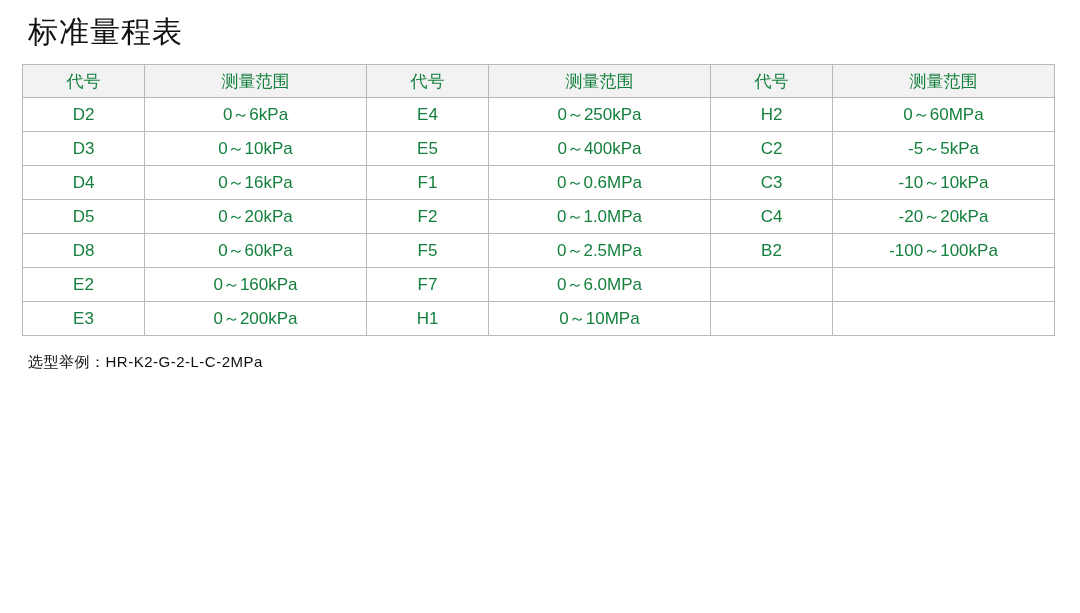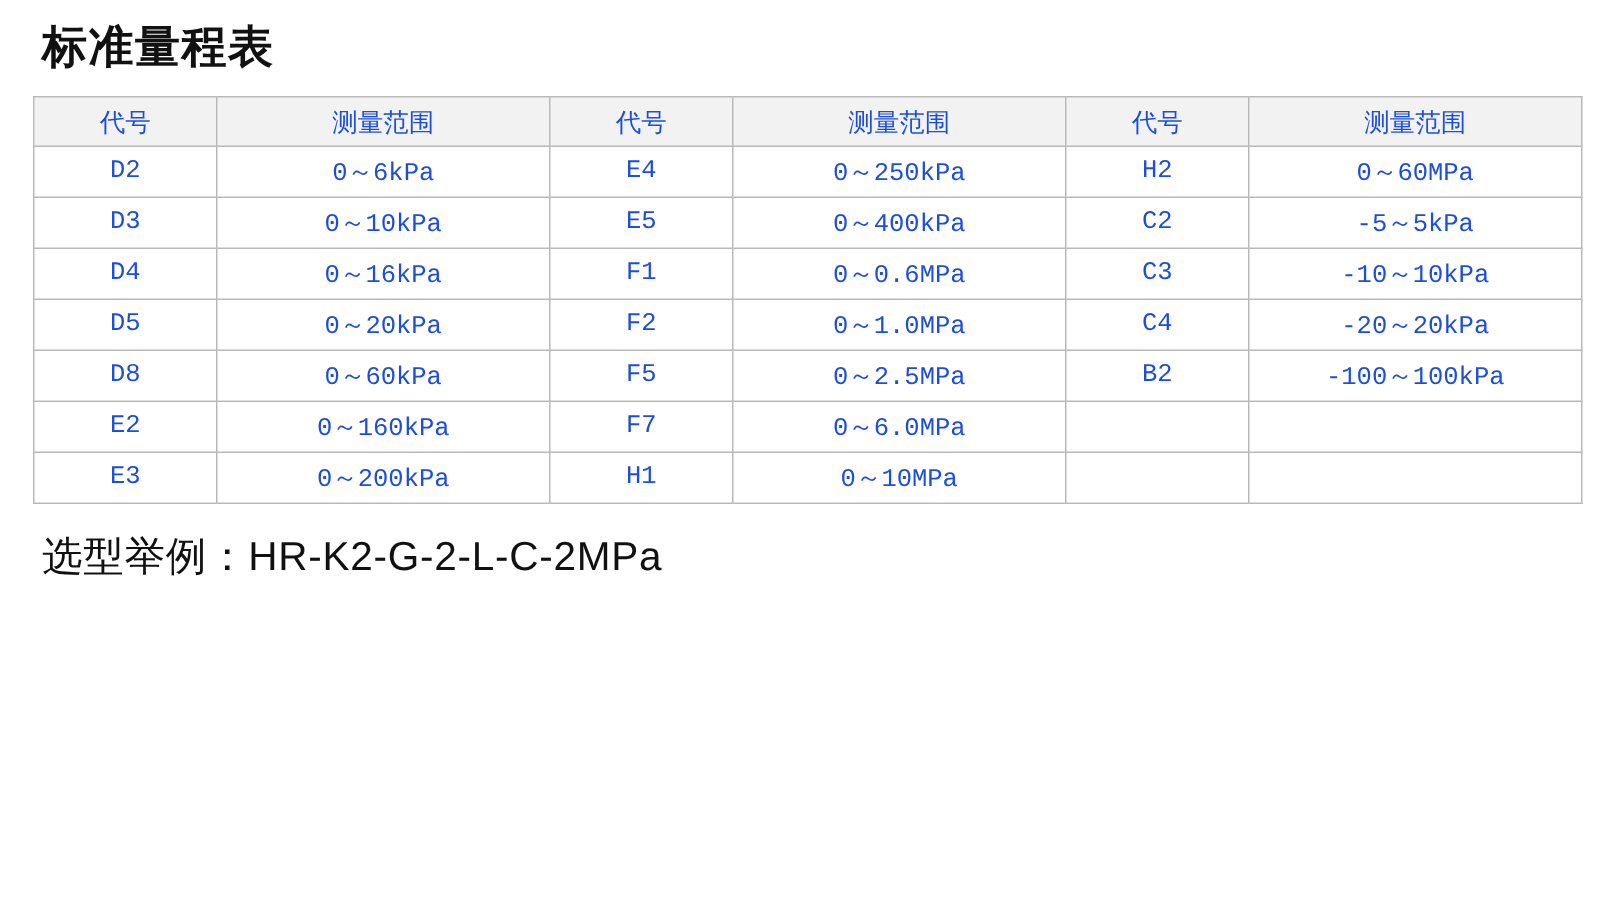--- a/index.html
+++ b/index.html
@@ -17,33 +17,33 @@
   .page {
     position: relative;
     width: 1080px;
     height: 613px;
     box-sizing: border-box;
     padding: 14px 22px 0 22px;
   }
   .page-title {
     font-family: "Liberation Sans", sans-serif;
     font-size: 30px;
-    font-weight: bold;
+    font-weight: normal;
     letter-spacing: 1px;
     color: #111111;
     margin: 0 0 14px 6px;
     line-height: 1.2;
   }
   table.range-table {
     border-collapse: collapse;
     width: 1032px;
     table-layout: fixed;
-    font-family: Liberation Mono, monospace;
+    font-family: Liberation Sans, sans-serif;
     font-size: 17px;
-    color: #1d4ed8;
+    color: #15803d;
   }
   table.range-table th,
   table.range-table td {
     border: 1px solid #b9b9b9;
     text-align: center;
     height: 33px;
     padding: 0 4px;
     font-weight: normal;
     white-space: nowrap;
   }
@@ -53,21 +53,21 @@
   }
   col.code-col { width: 122px; }
   col.range-col { width: 222px; }
   .notes {
     margin-top: 14px;
     margin-left: 6px;
     font-family: "Liberation Sans", sans-serif;
     color: #111111;
   }
   .note-line {
-    font-size: 27px;
+    font-size: 15px;
     line-height: 1.62;
     letter-spacing: 0.5px;
     white-space: nowrap;
   }
   .note-line.indent {
     padding-left: 58px;
   }
 </style>
 </head>
 <body>

